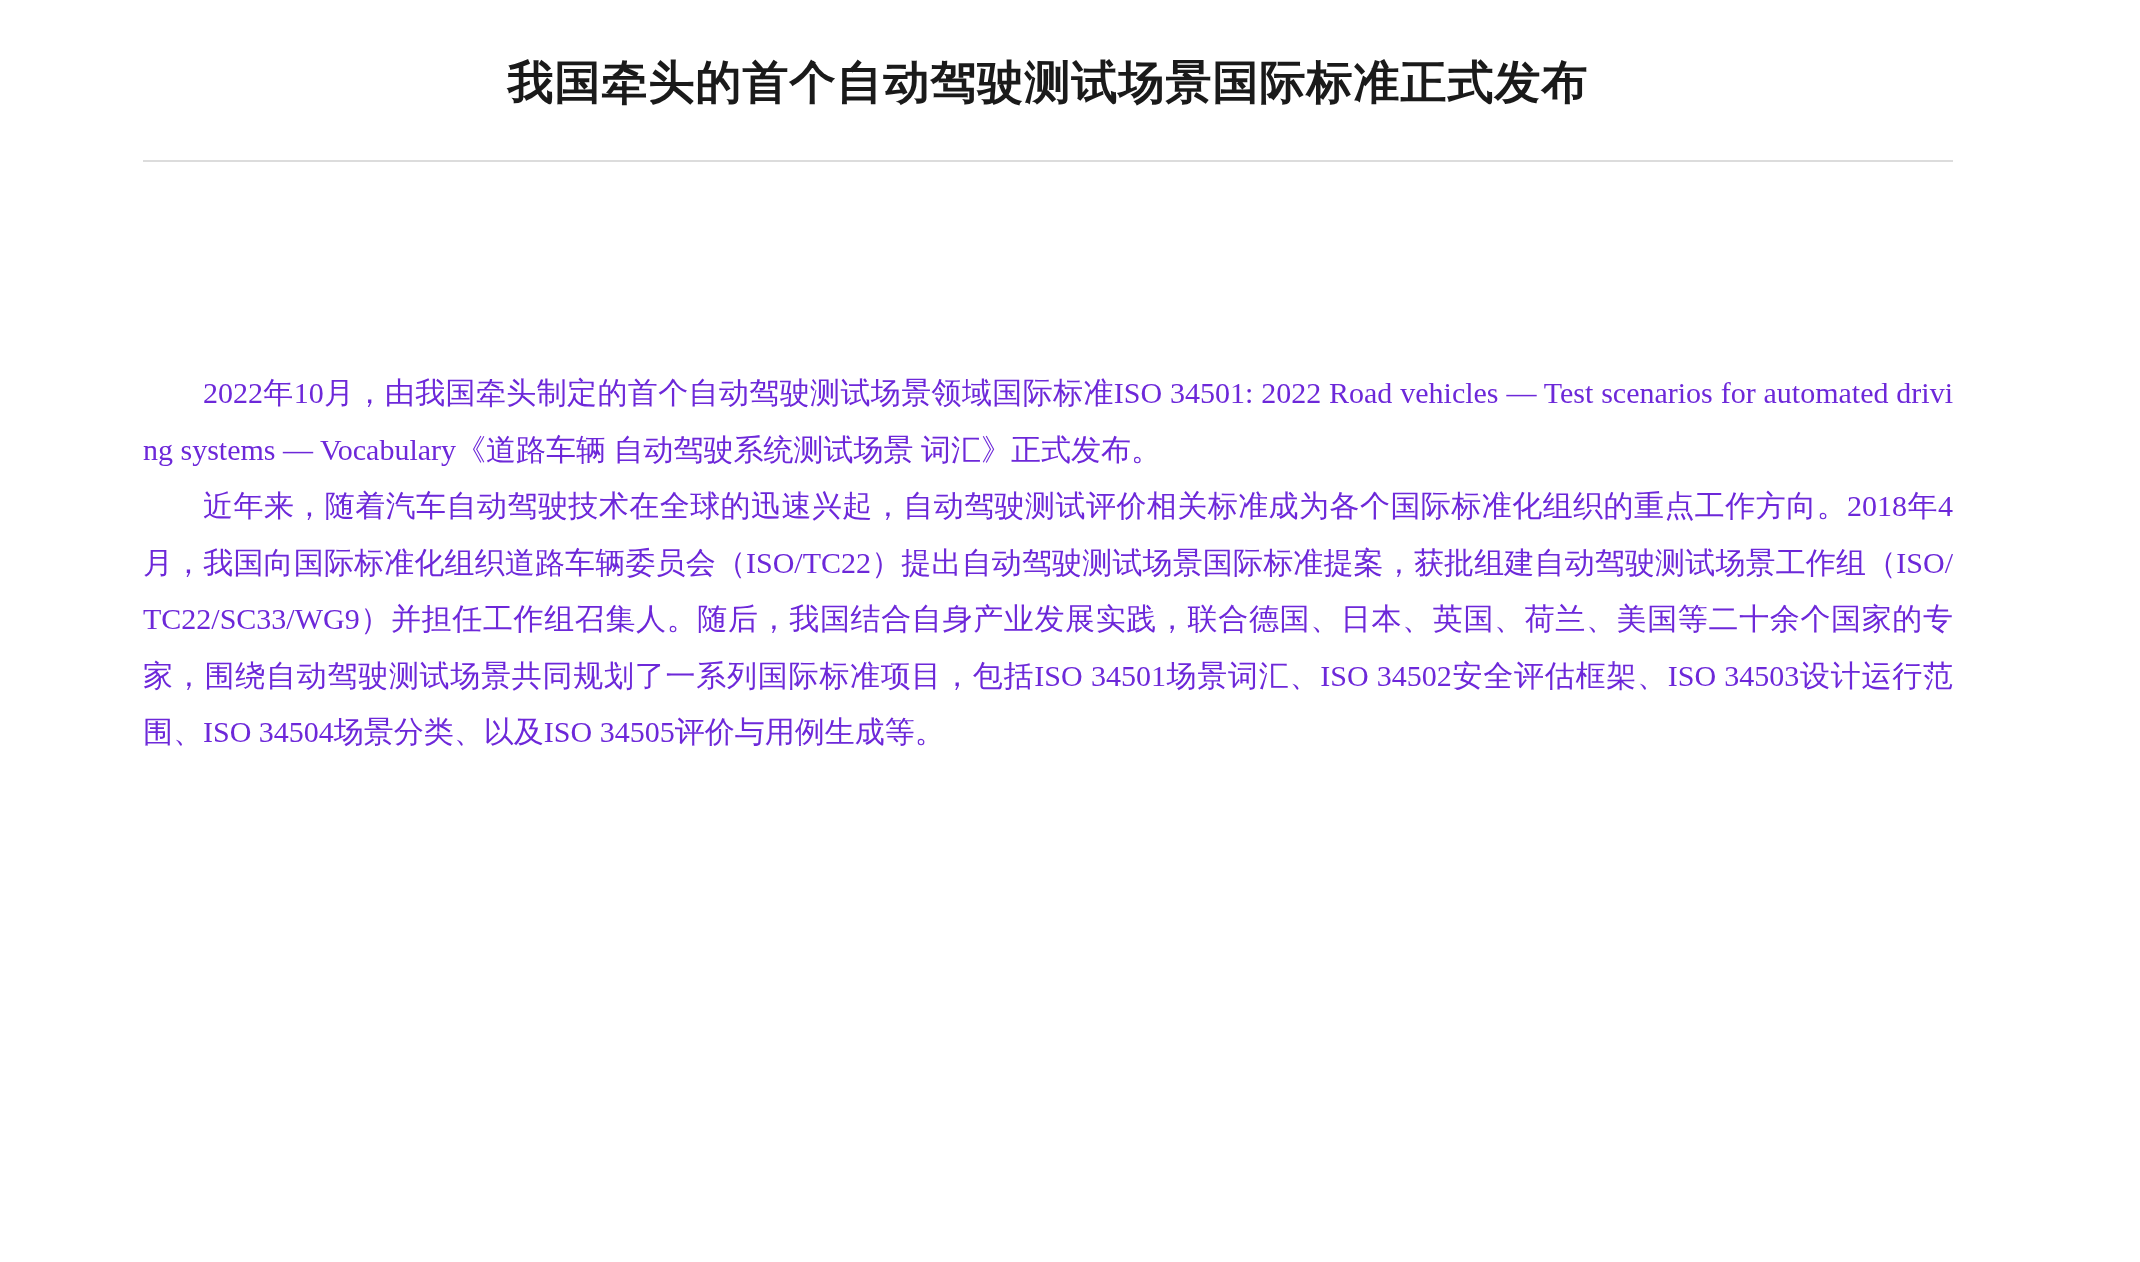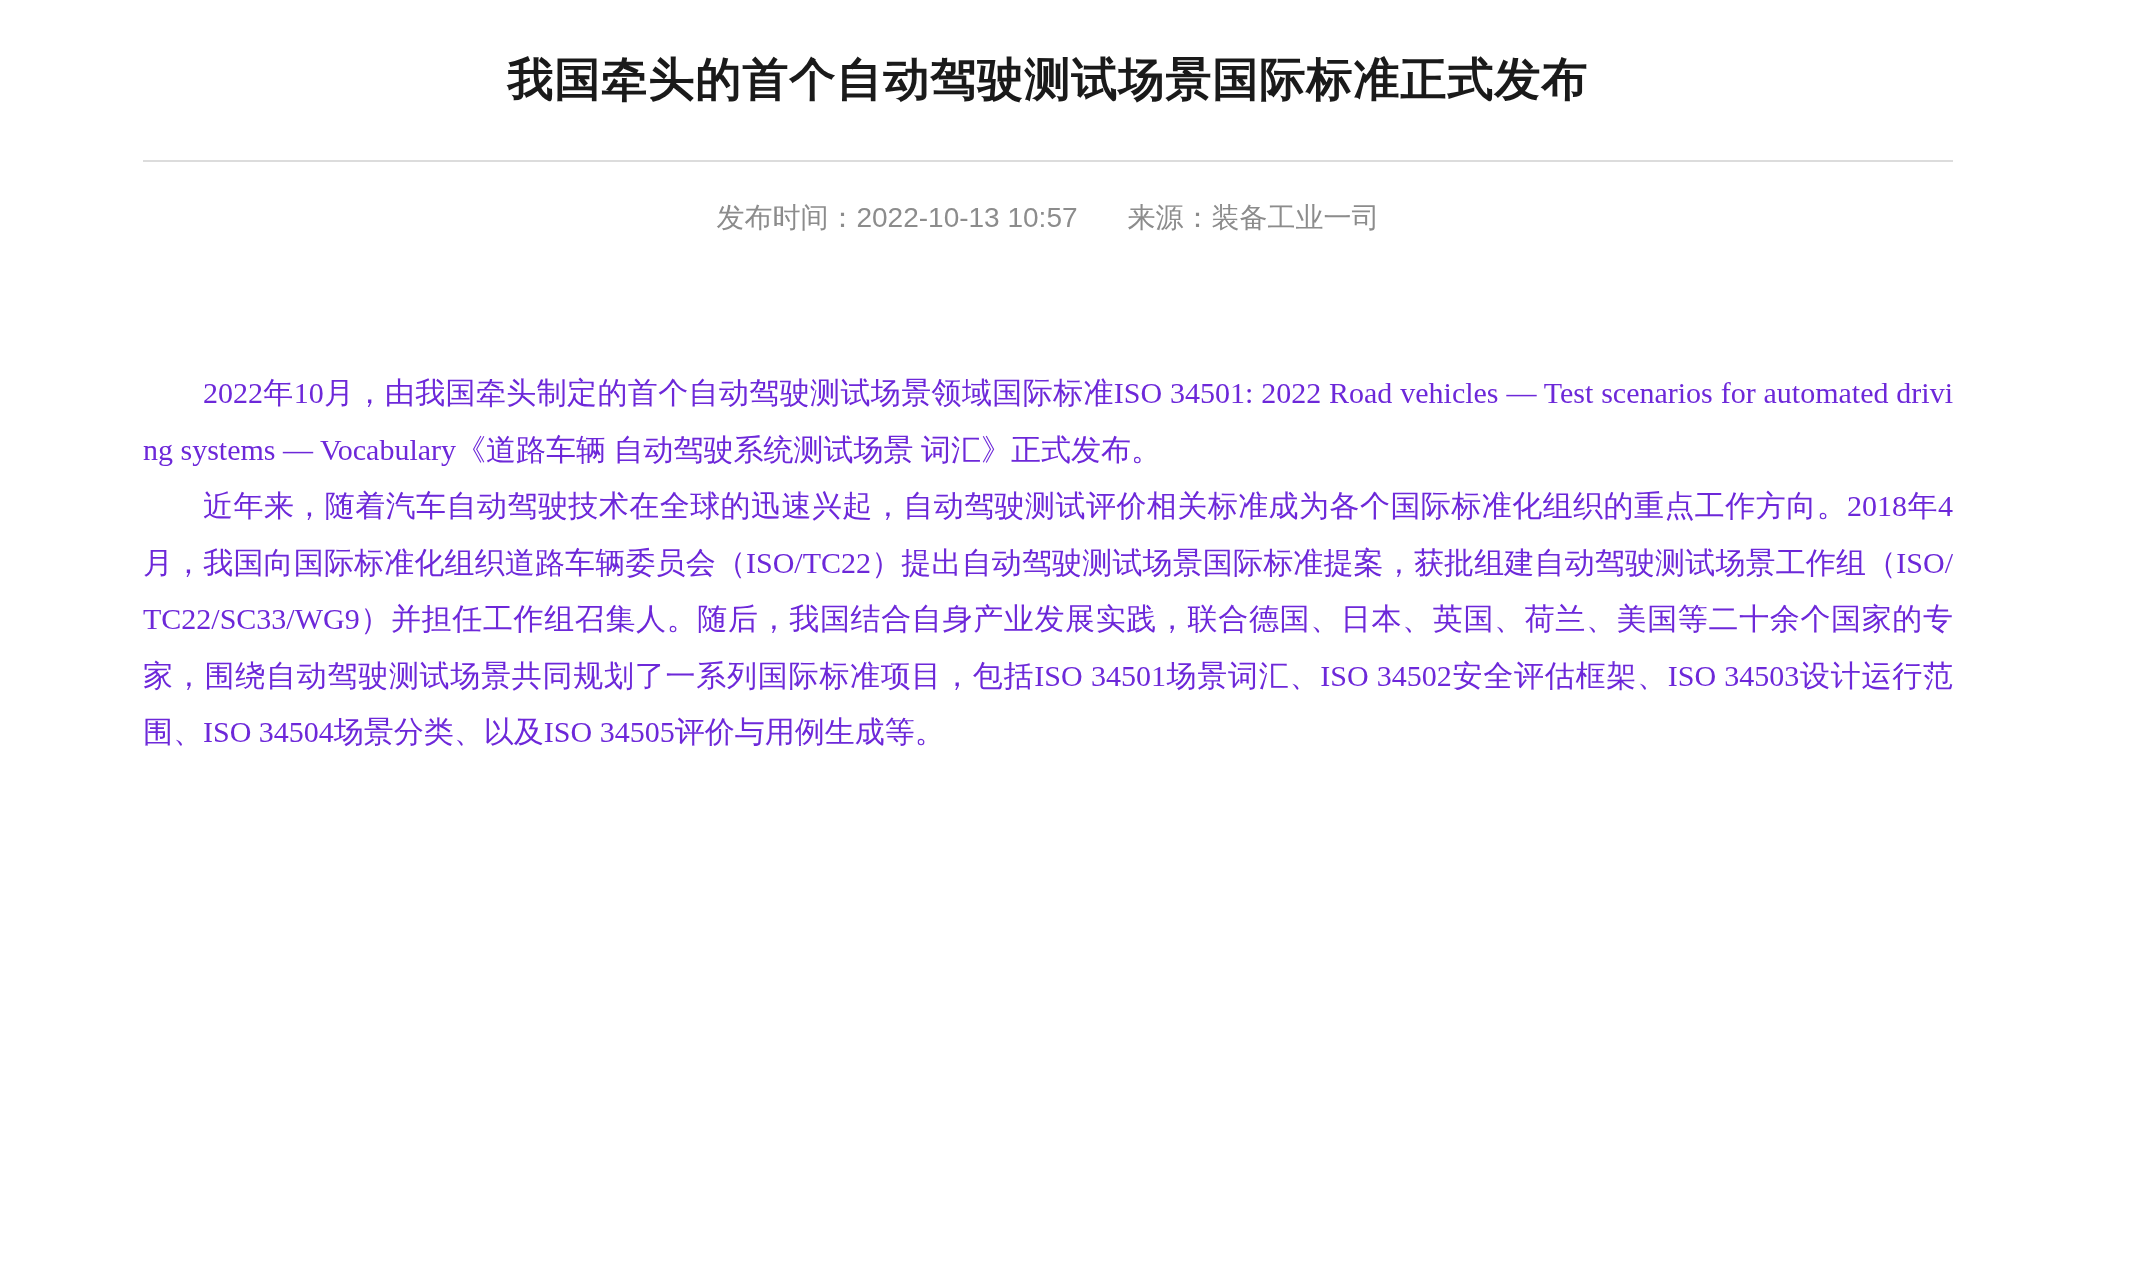--- a/index.html
+++ b/index.html
@@ -17,21 +17,21 @@
       position: absolute;
       left: 143px;
       top: 0;
       width: 1810px;
     }
     .title {
       margin: 0;
       padding-top: 52px;
       height: 62px;
       text-align: center;
-      font-family: Liberation Mono, monospace;
+      font-family: Liberation Serif, serif;
       font-weight: bold;
       font-size: 46px;
       line-height: 62px;
       color: #1a1a1a;
       letter-spacing: 1px;
     }
     .divider {
       margin: 0;
       position: absolute;
       top: 160px;
@@ -73,21 +73,18 @@
     }
   </style>
 </head>
 <body>
 
 <div class="article">
   <h1 class="title">我国牵头的首个自动驾驶测试场景国际标准正式发布</h1>
 
   <hr class="divider">
 
-  <div class="meta">
-    <span class="meta-item"><span>发布时间：</span><span>2022-10-13 10:57</span></span><span class="meta-item"><span>来源：</span><span>装备工业一司</span></span>
-  </div>
 
   <div class="body">
     <p>2022年10月，由我国牵头制定的首个自动驾驶测试场景领域国际标准ISO 34501: 2022 Road vehicles — Test scenarios for automated driving systems — Vocabulary《道路车辆 自动驾驶系统测试场景 词汇》正式发布。</p>
     <p>近年来，随着汽车自动驾驶技术在全球的迅速兴起，自动驾驶测试评价相关标准成为各个国际标准化组织的重点工作方向。2018年4月，我国向国际标准化组织道路车辆委员会（ISO/TC22）提出自动驾驶测试场景国际标准提案，获批组建自动驾驶测试场景工作组（ISO/TC22/SC33/WG9）并担任工作组召集人。随后，我国结合自身产业发展实践，联合德国、日本、英国、荷兰、美国等二十余个国家的专家，围绕自动驾驶测试场景共同规划了一系列国际标准项目，包括ISO 34501场景词汇、ISO 34502安全评估框架、ISO 34503设计运行范围、ISO 34504场景分类、以及ISO 34505评价与用例生成等。</p>
   </div>
 </div>
 
 </body></html>

